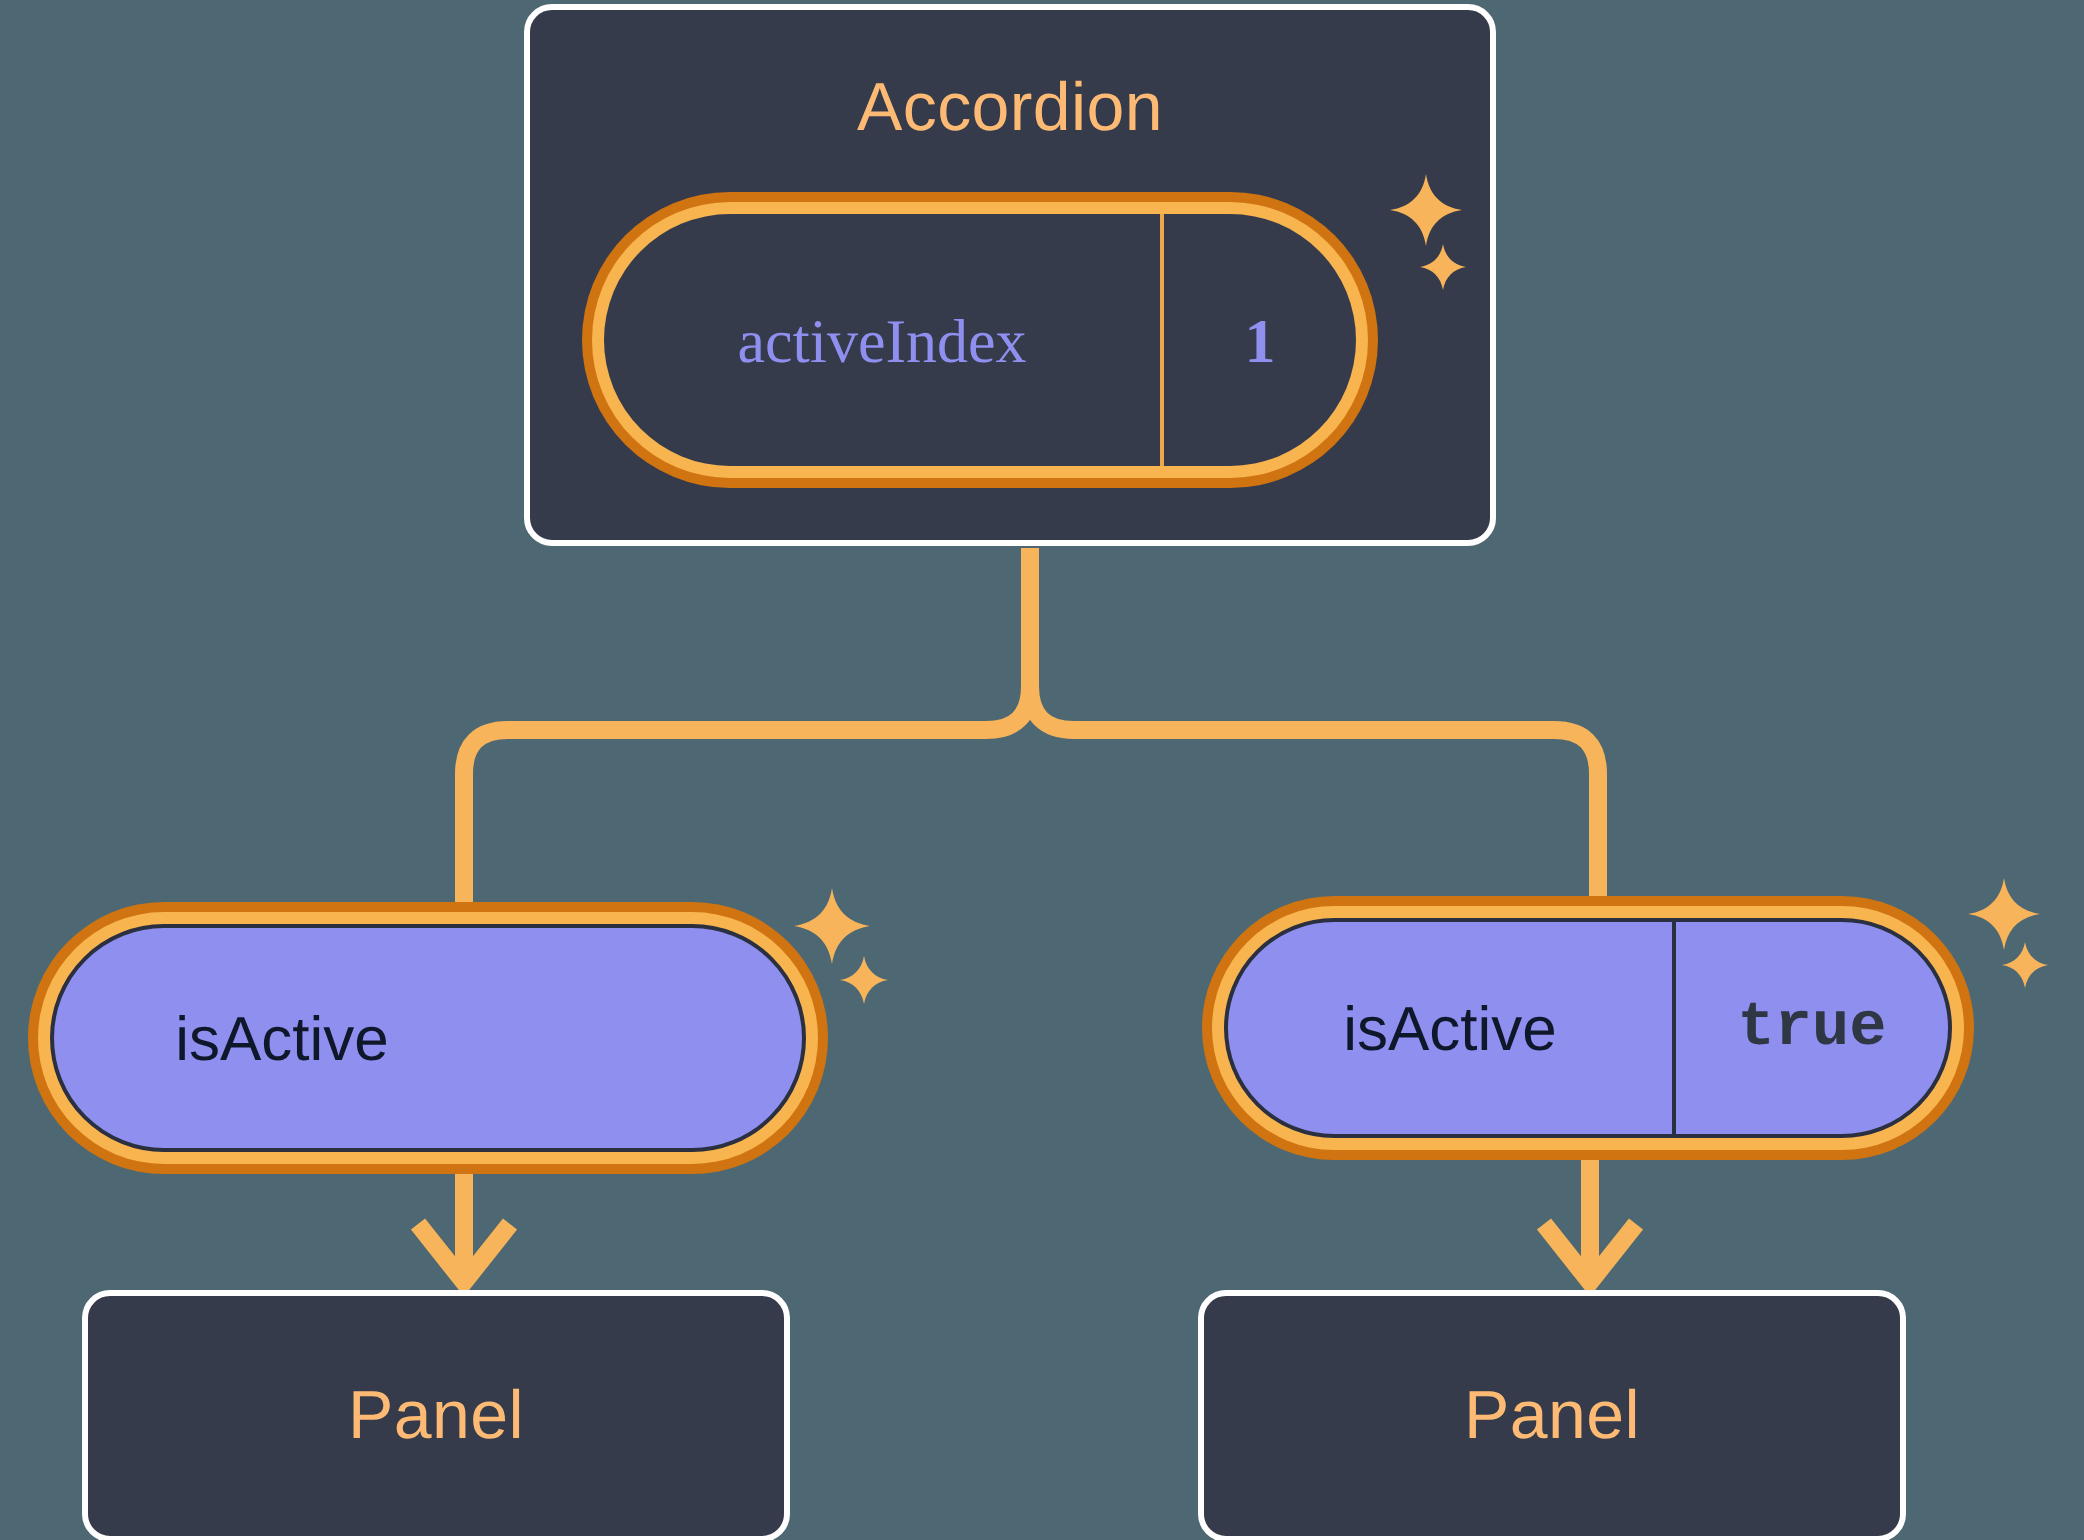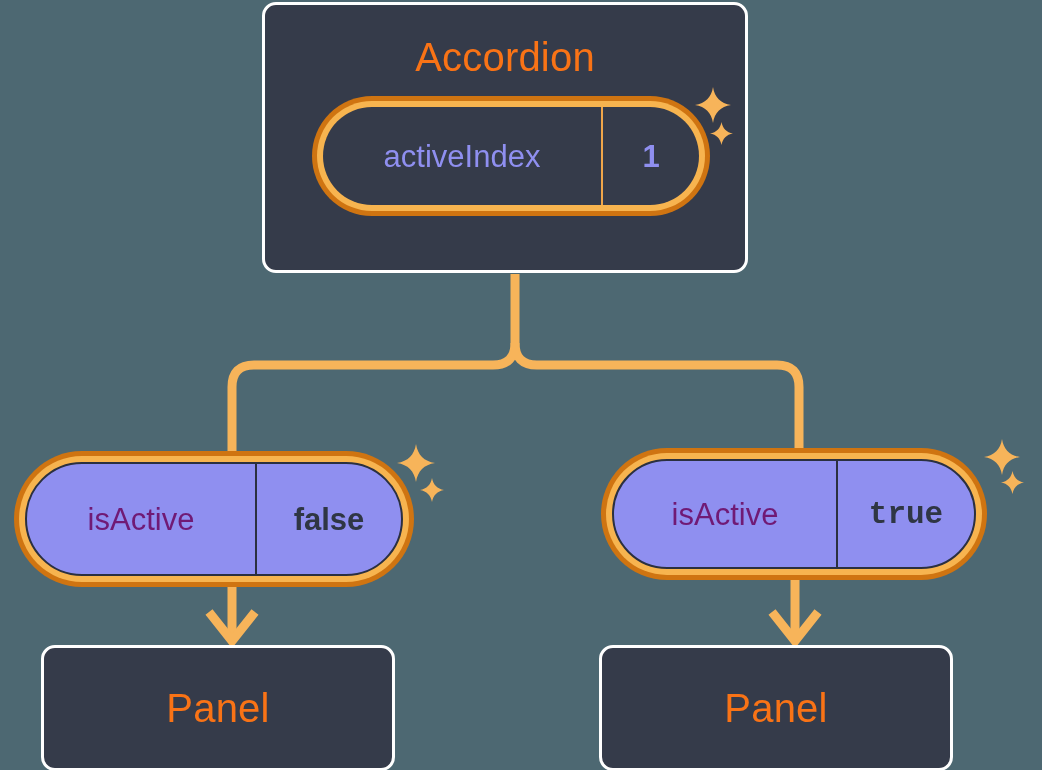--- a/index.html
+++ b/index.html
@@ -35,22 +35,22 @@
     position: absolute;
     box-sizing: border-box;
     background: #353b4a;
     border: 3px solid #ffffff;
     border-radius: 14px;
     display: flex;
     flex-direction: column;
     align-items: center;
   }
   .comp-title {
-    color: #f97316;
-    font-size: 40px;
+    color: #fdba74;
+    font-size: 34px;
     font-weight: 400;
     letter-spacing: 0.2px;
     line-height: 1;
     white-space: nowrap;
   }
 
   #node-accordion {
     left: 262px;
     top: 2px;
     width: 486px;
@@ -133,37 +133,38 @@
     font-weight: bold;
     border-left: 2px solid #f0a64a;
   }
 
   
   .pill-purple .pill-body {
     background: #8f8ff0;
     border: 2px solid #2b3040;
   }
   .pill-purple .pill-key {
-    color: #701a75;
+    color: #0f172a;
     font-size: 31px;
     font-weight: 400;
   }
   .pill-purple .pill-val {
     color: #2f3644;
     font-size: 31px;
     font-weight: bold;
     border-left: 2px solid #2b3040;
   }
 
   
   #pill-active-index {
-    left: 312px;
+    left: 291px;
     top: 96px;
     width: 398px;
-    height: 120px;
+    height: 148px;
+    font-family: Liberation Serif, serif;
   }
   #pill-active-index .pill-key { width: 278px; }
   #pill-active-index .pill-val { flex: 1; }
 
   #pill-is-active-left {
     left: 14px;
     top: 451px;
     width: 400px;
     height: 136px;
   }
@@ -229,21 +230,20 @@
   <div class="sparkle" style="left:709px; top:121px;">
     <svg width="25" height="25" viewBox="0 0 25 25">
       <path d="M12.5 1 C13.6 7.4 17.6 11.4 24 12.5 C17.6 13.6 13.6 17.6 12.5 24 C11.4 17.6 7.4 13.6 1 12.5 C7.4 11.4 11.4 7.4 12.5 1 Z" fill="#f7b45a"></path>
     </svg>
   </div>
 
   <div class="pill pill-purple" id="pill-is-active-left">
     <div class="pill-ring"></div>
     <div class="pill-body">
       <div class="pill-key">isActive</div>
-      <div class="pill-val">false</div>
     </div>
   </div>
 
   <div class="sparkle" style="left:396px; top:443px;">
     <svg width="40" height="40" viewBox="0 0 40 40">
       <path d="M20 1 C21.7 12 28 18.3 39 20 C28 21.7 21.7 28 20 39 C18.3 28 12 21.7 1 20 C12 18.3 18.3 12 20 1 Z" fill="#f7b45a"></path>
     </svg>
   </div>
   <div class="sparkle" style="left:419px; top:477px;">
     <svg width="26" height="26" viewBox="0 0 26 26">

